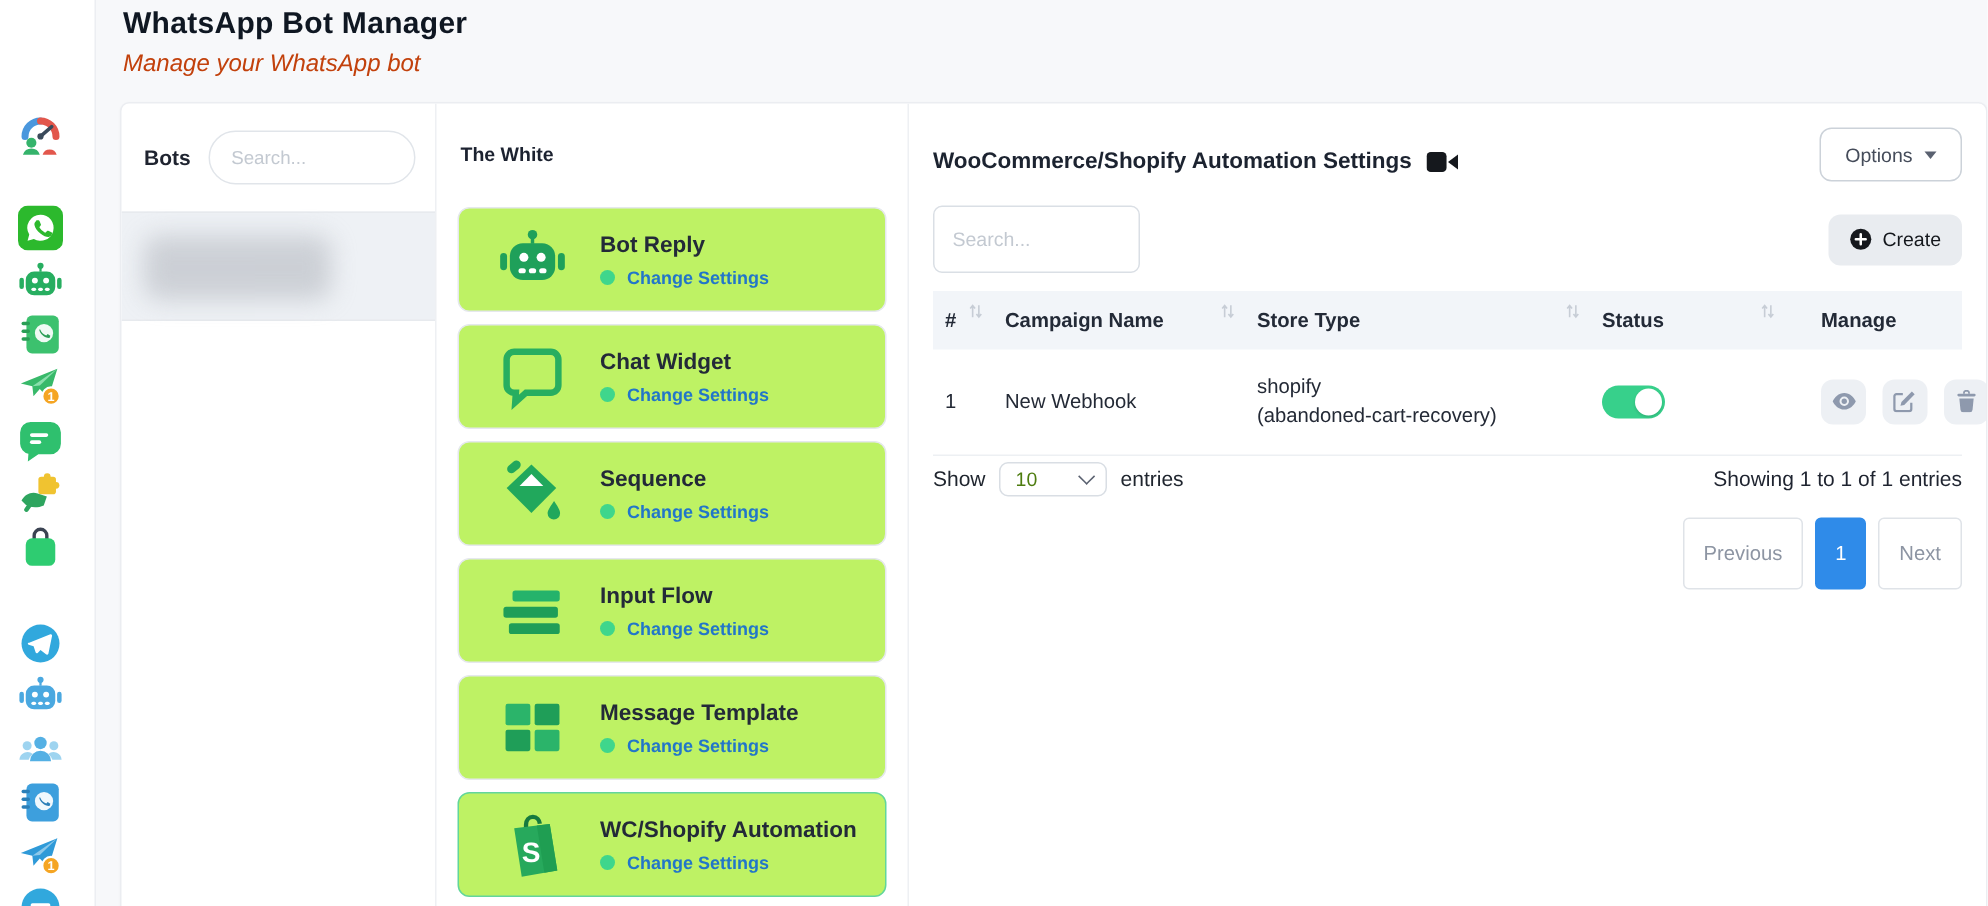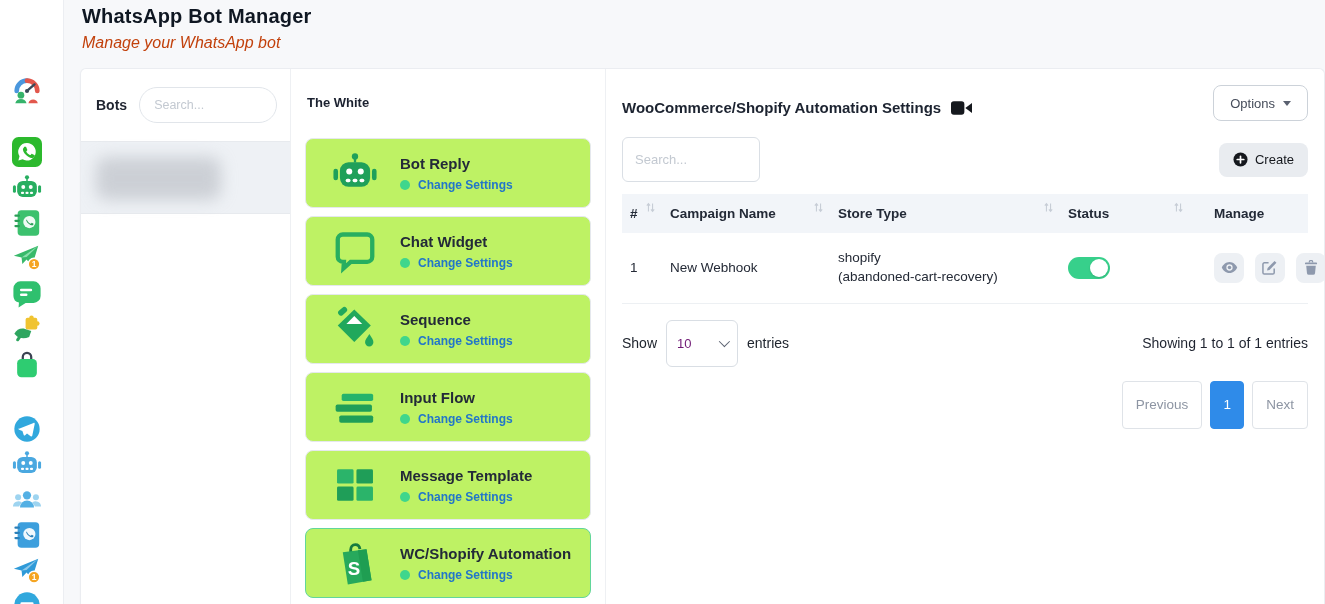--- a/index.html
+++ b/index.html
@@ -63,23 +63,23 @@
   table { width:100%; border-collapse:collapse; margin-top:12px; table-layout:fixed; }
   th { background:#f2f5f9; padding:12px 20px 12px 8px; text-align:left; font-size:13.5px; font-weight:700; color:#232a37; position:relative; }
   th .sort { position:absolute; right:7px; top:7px; }
   td { padding:16px 8px; font-size:13.5px; color:#242a36; border-bottom:1px solid #edf0f3; vertical-align:middle; }
   .store-line { line-height:1.4; }
   .toggle { width:42px; height:22px; background:#37d08b; border-radius:12px; position:relative; cursor:pointer; }
   .toggle .knob { position:absolute; right:2px; top:2px; width:18px; height:18px; border-radius:50%; background:#fff; box-shadow:0 1px 2px rgba(0,0,0,.15); }
   .actions-cell { white-space:nowrap; }
   .action-btn { width:30px; height:30px; background:#edf0f4; border:none; border-radius:8px; display:inline-flex; align-items:center; justify-content:center; margin-right:7px; cursor:pointer; vertical-align:middle; }
   
-  .table-footer { margin-top:16px; display:flex; justify-content:space-between; align-items:center; }
+  .table-footer { margin-top:4px; display:flex; justify-content:space-between; align-items:center; }
   .show-group { display:flex; align-items:center; gap:9px; font-size:14px; color:#20262f; }
-  .select-box { width:72px; height:47px; border:1px solid #d9dee4; border-radius:6px; display:flex; align-items:center; justify-content:space-between; padding:0 10px; font-size:13px; color:#701a75; cursor:pointer; background:#fff; }
+  .select-box { width:72px; height:23px; border:1px solid #d9dee4; border-radius:6px; display:flex; align-items:center; justify-content:space-between; padding:0 10px; font-size:13px; color:#4d7c0f; cursor:pointer; background:#fff; }
   .select-caret { width:8px; height:8px; border-right:1.6px solid #5a6170; border-bottom:1.6px solid #5a6170; transform:rotate(45deg) translateY(-2px); }
   .showing-text { font-size:14px; color:#1f2430; }
   .pagination-row { margin-top:14px; display:flex; justify-content:flex-end; align-items:center; gap:8px; }
   .page-btn { height:48px; padding:0 13px; background:#fff; border:1px solid #dfe3e8; border-radius:4px; font-size:13.5px; font-family:inherit; color:#8d95a3; cursor:pointer; }
   .page-btn.current { width:34px; padding:0; background:#2f8be9; border-color:#2f8be9; color:#fff; }
 </style>
 </head>
 <body>
 
 <aside class="rail">

